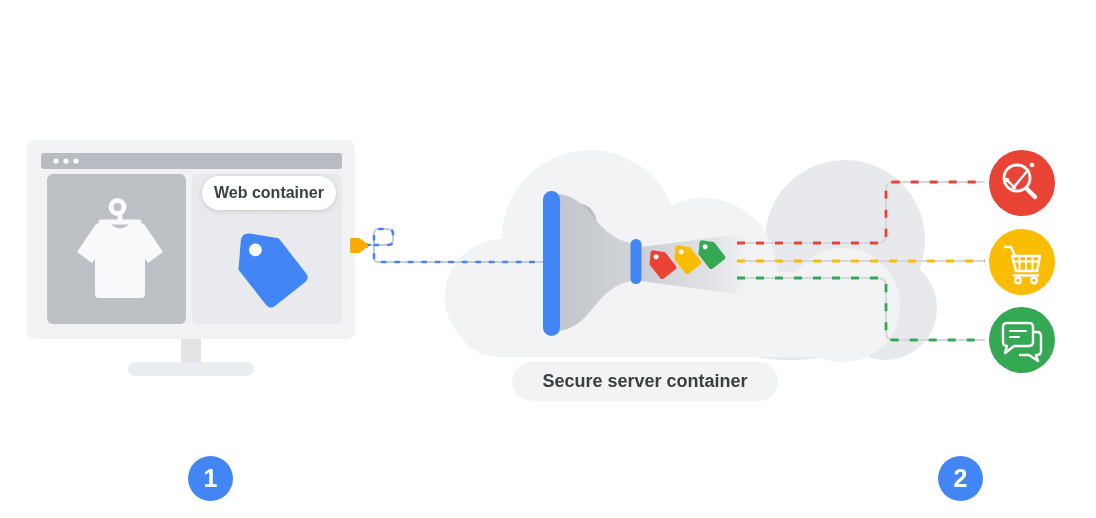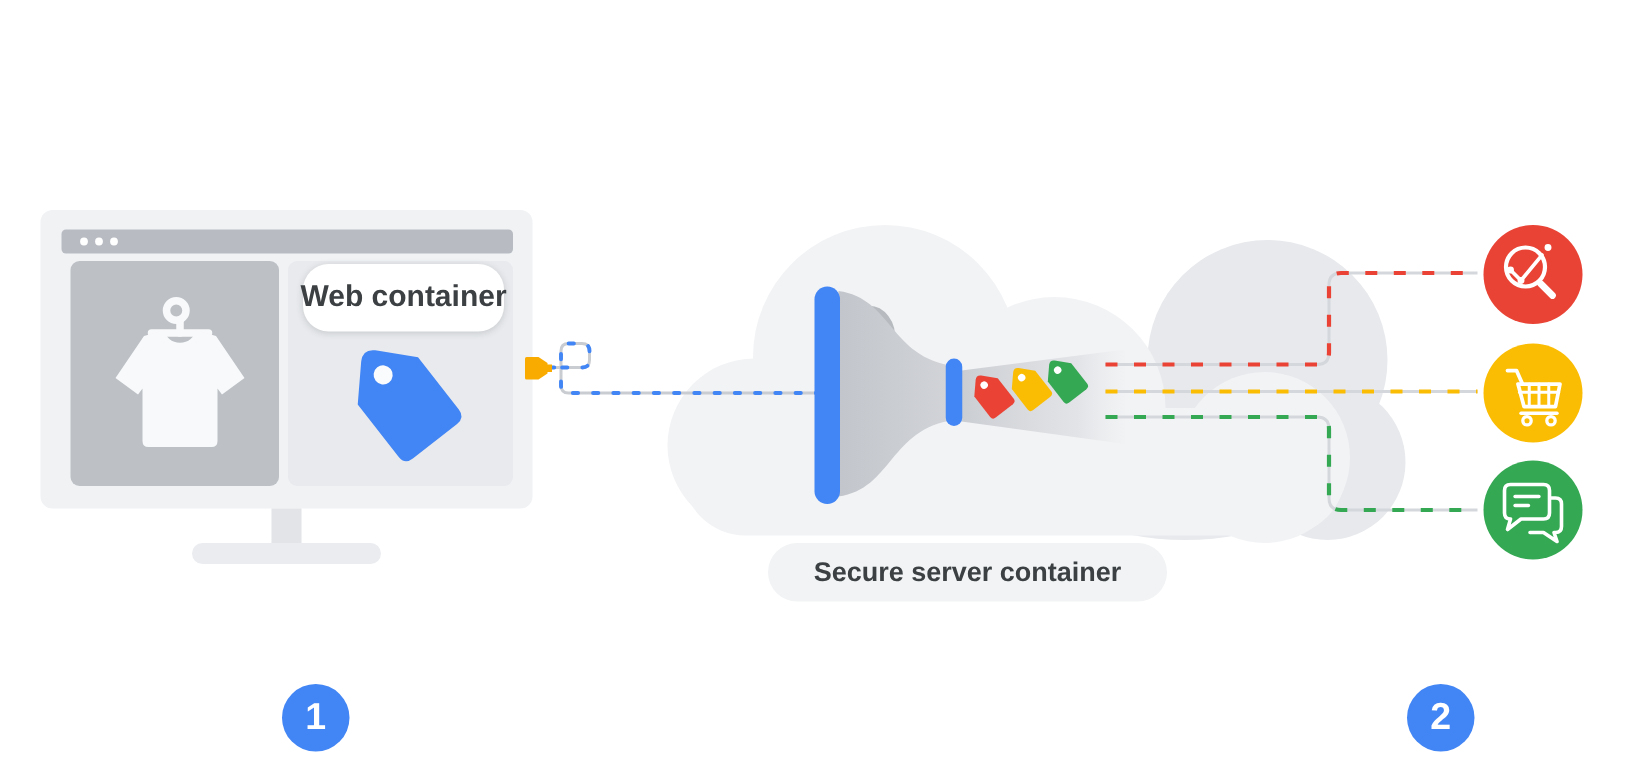--- a/index.html
+++ b/index.html
@@ -3,23 +3,23 @@
 <meta charset="utf-8">
 <style>
   html,body{margin:0;padding:0;background:#fff;}
   .canvas{position:relative;width:1096px;height:518px;background:#ffffff;
           font-family:"Liberation Sans", sans-serif;overflow:hidden;}
   .title{position:absolute;top:4px;left:0;right:0;margin:0;text-align:center;
          font-size:47px;font-weight:bold;letter-spacing:-1px;color:#4384F4;}
   .illustration{position:absolute;left:0;top:0;}
   .pill{position:absolute;display:flex;align-items:center;justify-content:center;
         color:#3C4043;white-space:nowrap;}
-  .pill-web{left:202px;top:176px;width:134px;height:45px;background:#ffffff;
+  .pill-web{left:202px;top:176px;width:134px;height:34px;background:#ffffff;
         border-radius:17px;box-shadow:0 1px 5px rgba(60,64,67,.20);
-        font-size:20px;font-weight:bold;z-index:3;}
+        font-size:16px;font-weight:bold;z-index:3;}
   .pill-secure{left:512px;top:362px;width:266px;height:39px;background:#F1F3F4;
         border-radius:20px;font-size:18px;font-weight:600;z-index:3;}
   .step{position:absolute;width:45px;height:45px;border-radius:50%;background:#4285F4;
         color:#fff;display:flex;align-items:center;justify-content:center;
         font-size:25px;font-weight:bold;z-index:3;}
   .step-1{left:188px;top:456px;}
   .step-2{left:938px;top:456px;}
 </style>
 </head>
 <body>

